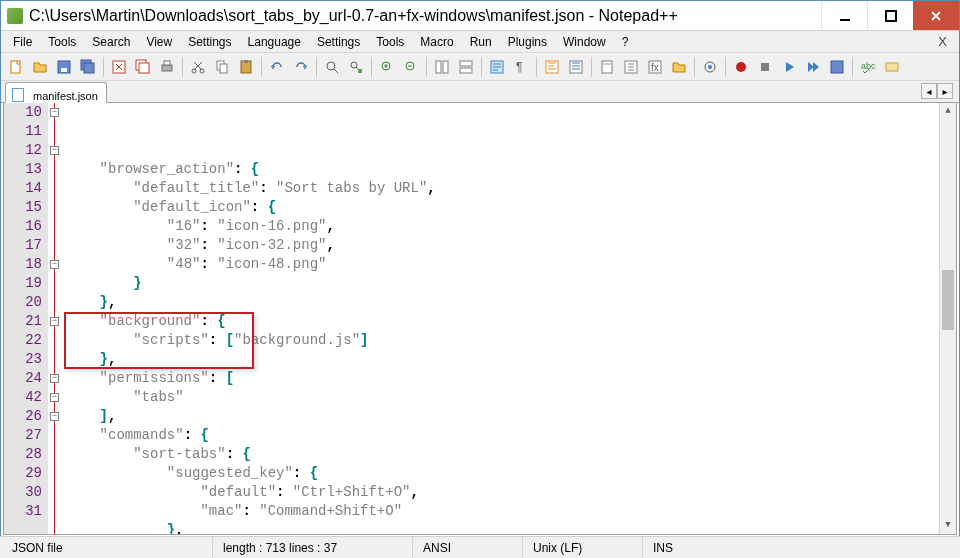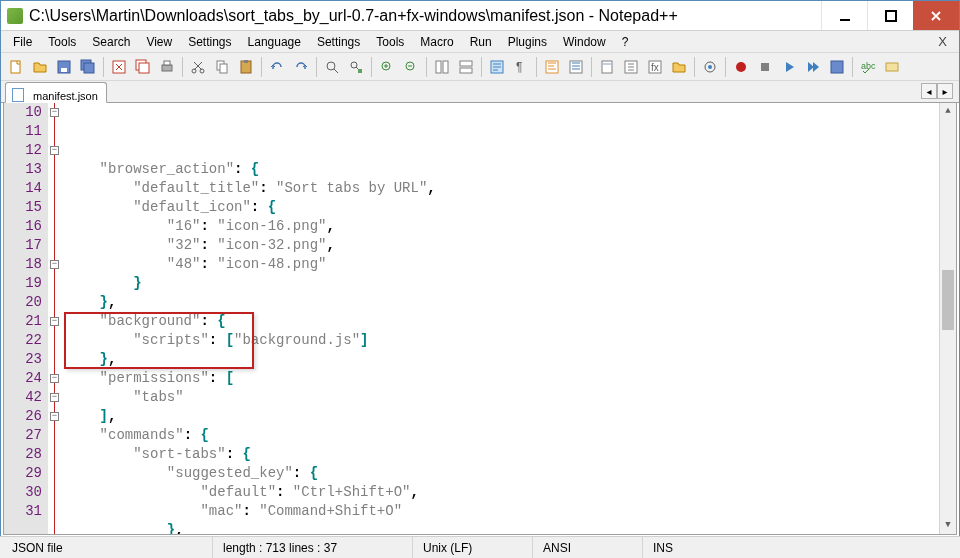--- a/index.html
+++ b/index.html
@@ -476,16 +476,16 @@
     <div class="track">
         <div class="thumb"></div>
       </div>
     <div class="down">▼</div>
   </div>
 </div>
 
 <div class="statusbar">
   <div class="status-cell">JSON file</div>
   <div class="status-cell" style="flex:0 0 200px">length : 713    lines : 37</div>
+  <div class="status-cell" style="flex:0 0 110px">ANSI</div>
   <div class="status-cell" style="flex:0 0 120px">Unix (LF)</div>
-  <div class="status-cell" style="flex:0 0 110px">ANSI</div>
   <div class="status-cell" style="flex:1">INS</div>
 </div>
 
 </body></html>

